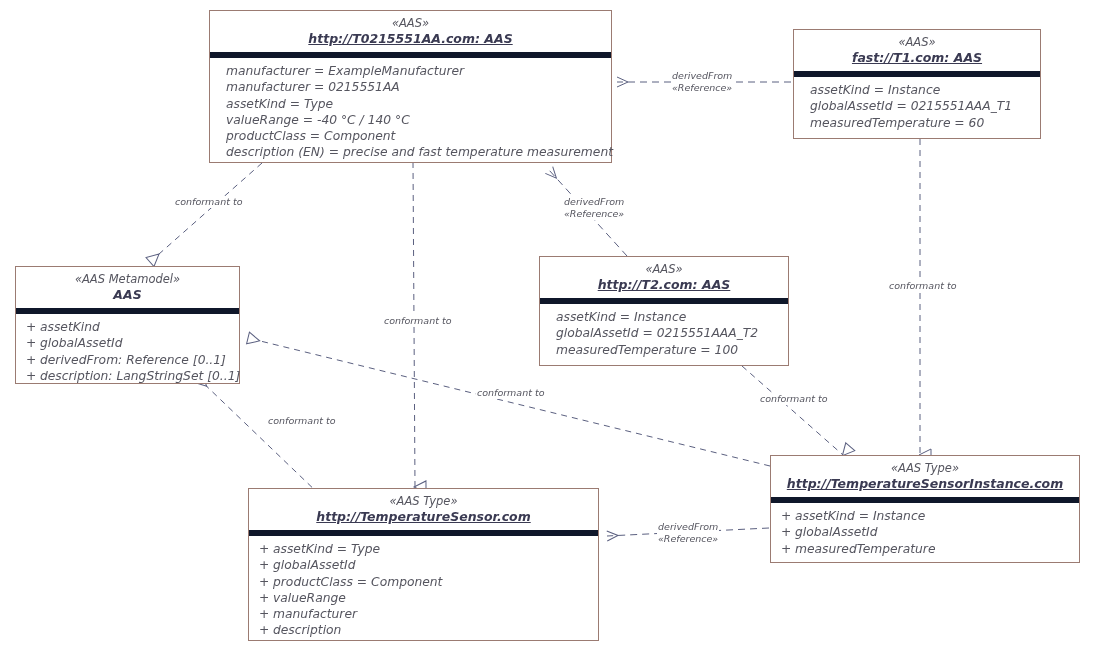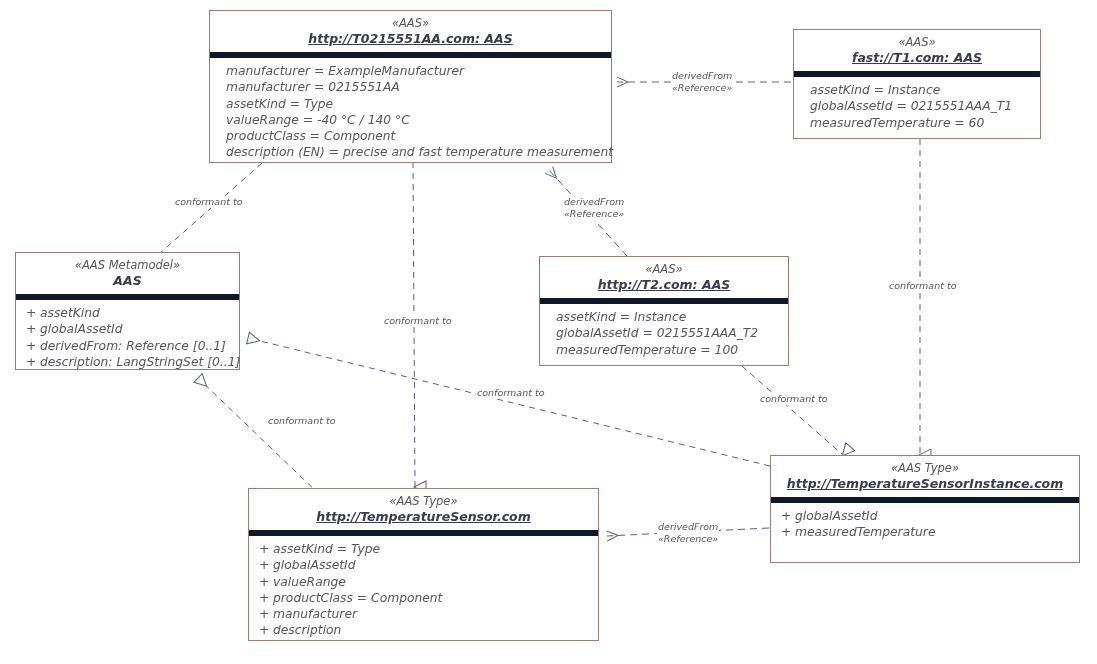--- a/index.html
+++ b/index.html
@@ -164,21 +164,21 @@
       <div class="stereotype">«AAS»</div>
       <div class="box-title underline">fast://T1.com: AAS</div>
     </div>
     <div class="box-body">
       <div class="attr-row">assetKind = Instance</div>
       <div class="attr-row">globalAssetId = 0215551AAA_T1</div>
       <div class="attr-row">measuredTemperature = 60</div>
     </div>
   </div>
 
-  <div class="uml-box" id="box-aas-metamodel" style="left:15px; top:252px; width:225px; height:118px;">
+  <div class="uml-box" id="box-aas-metamodel" style="left:15px; top:266px; width:225px; height:118px;">
     <div class="box-header">
       <div class="stereotype">«AAS Metamodel»</div>
       <div class="box-title">AAS</div>
     </div>
     <div class="box-body">
       <div class="attr-row with-plus"><span class="attr-plus">+</span><span>assetKind</span></div>
       <div class="attr-row with-plus"><span class="attr-plus">+</span><span>globalAssetId</span></div>
       <div class="attr-row with-plus"><span class="attr-plus">+</span><span>derivedFrom: Reference [0..1]</span></div>
       <div class="attr-row with-plus"><span class="attr-plus">+</span><span>description: LangStringSet [0..1]</span></div>
     </div>
@@ -195,35 +195,36 @@
       <div class="attr-row">measuredTemperature = 100</div>
     </div>
   </div>
 
   <div class="uml-box" id="box-aas-type-temperature-sensor-instance" style="left:770px; top:455px; width:310px; height:108px;">
     <div class="box-header">
       <div class="stereotype">«AAS Type»</div>
       <div class="box-title underline">http://TemperatureSensorInstance.com</div>
     </div>
     <div class="box-body">
+      <div class="attr-row with-plus"><span class="attr-plus">+</span><span>assetKind = Instance</span></div>
       <div class="attr-row with-plus"><span class="attr-plus">+</span><span>globalAssetId</span></div>
       <div class="attr-row with-plus"><span class="attr-plus">+</span><span>measuredTemperature</span></div>
     </div>
   </div>
 
   <div class="uml-box" id="box-aas-type-temperature-sensor" style="left:248px; top:488px; width:351px; height:153px;">
     <div class="box-header">
       <div class="stereotype">«AAS Type»</div>
       <div class="box-title underline">http://TemperatureSensor.com</div>
     </div>
     <div class="box-body">
       <div class="attr-row with-plus"><span class="attr-plus">+</span><span>assetKind = Type</span></div>
       <div class="attr-row with-plus"><span class="attr-plus">+</span><span>globalAssetId</span></div>
+      <div class="attr-row with-plus"><span class="attr-plus">+</span><span>productClass = Component</span></div>
       <div class="attr-row with-plus"><span class="attr-plus">+</span><span>valueRange</span></div>
-      <div class="attr-row with-plus"><span class="attr-plus">+</span><span>productClass = Component</span></div>
       <div class="attr-row with-plus"><span class="attr-plus">+</span><span>manufacturer</span></div>
       <div class="attr-row with-plus"><span class="attr-plus">+</span><span>description</span></div>
     </div>
   </div>
 
   <div class="edge-label two-line" style="left:671px; top:70px;">
     <div>derivedFrom</div>
     <div>«Reference»</div>
   </div>
 

